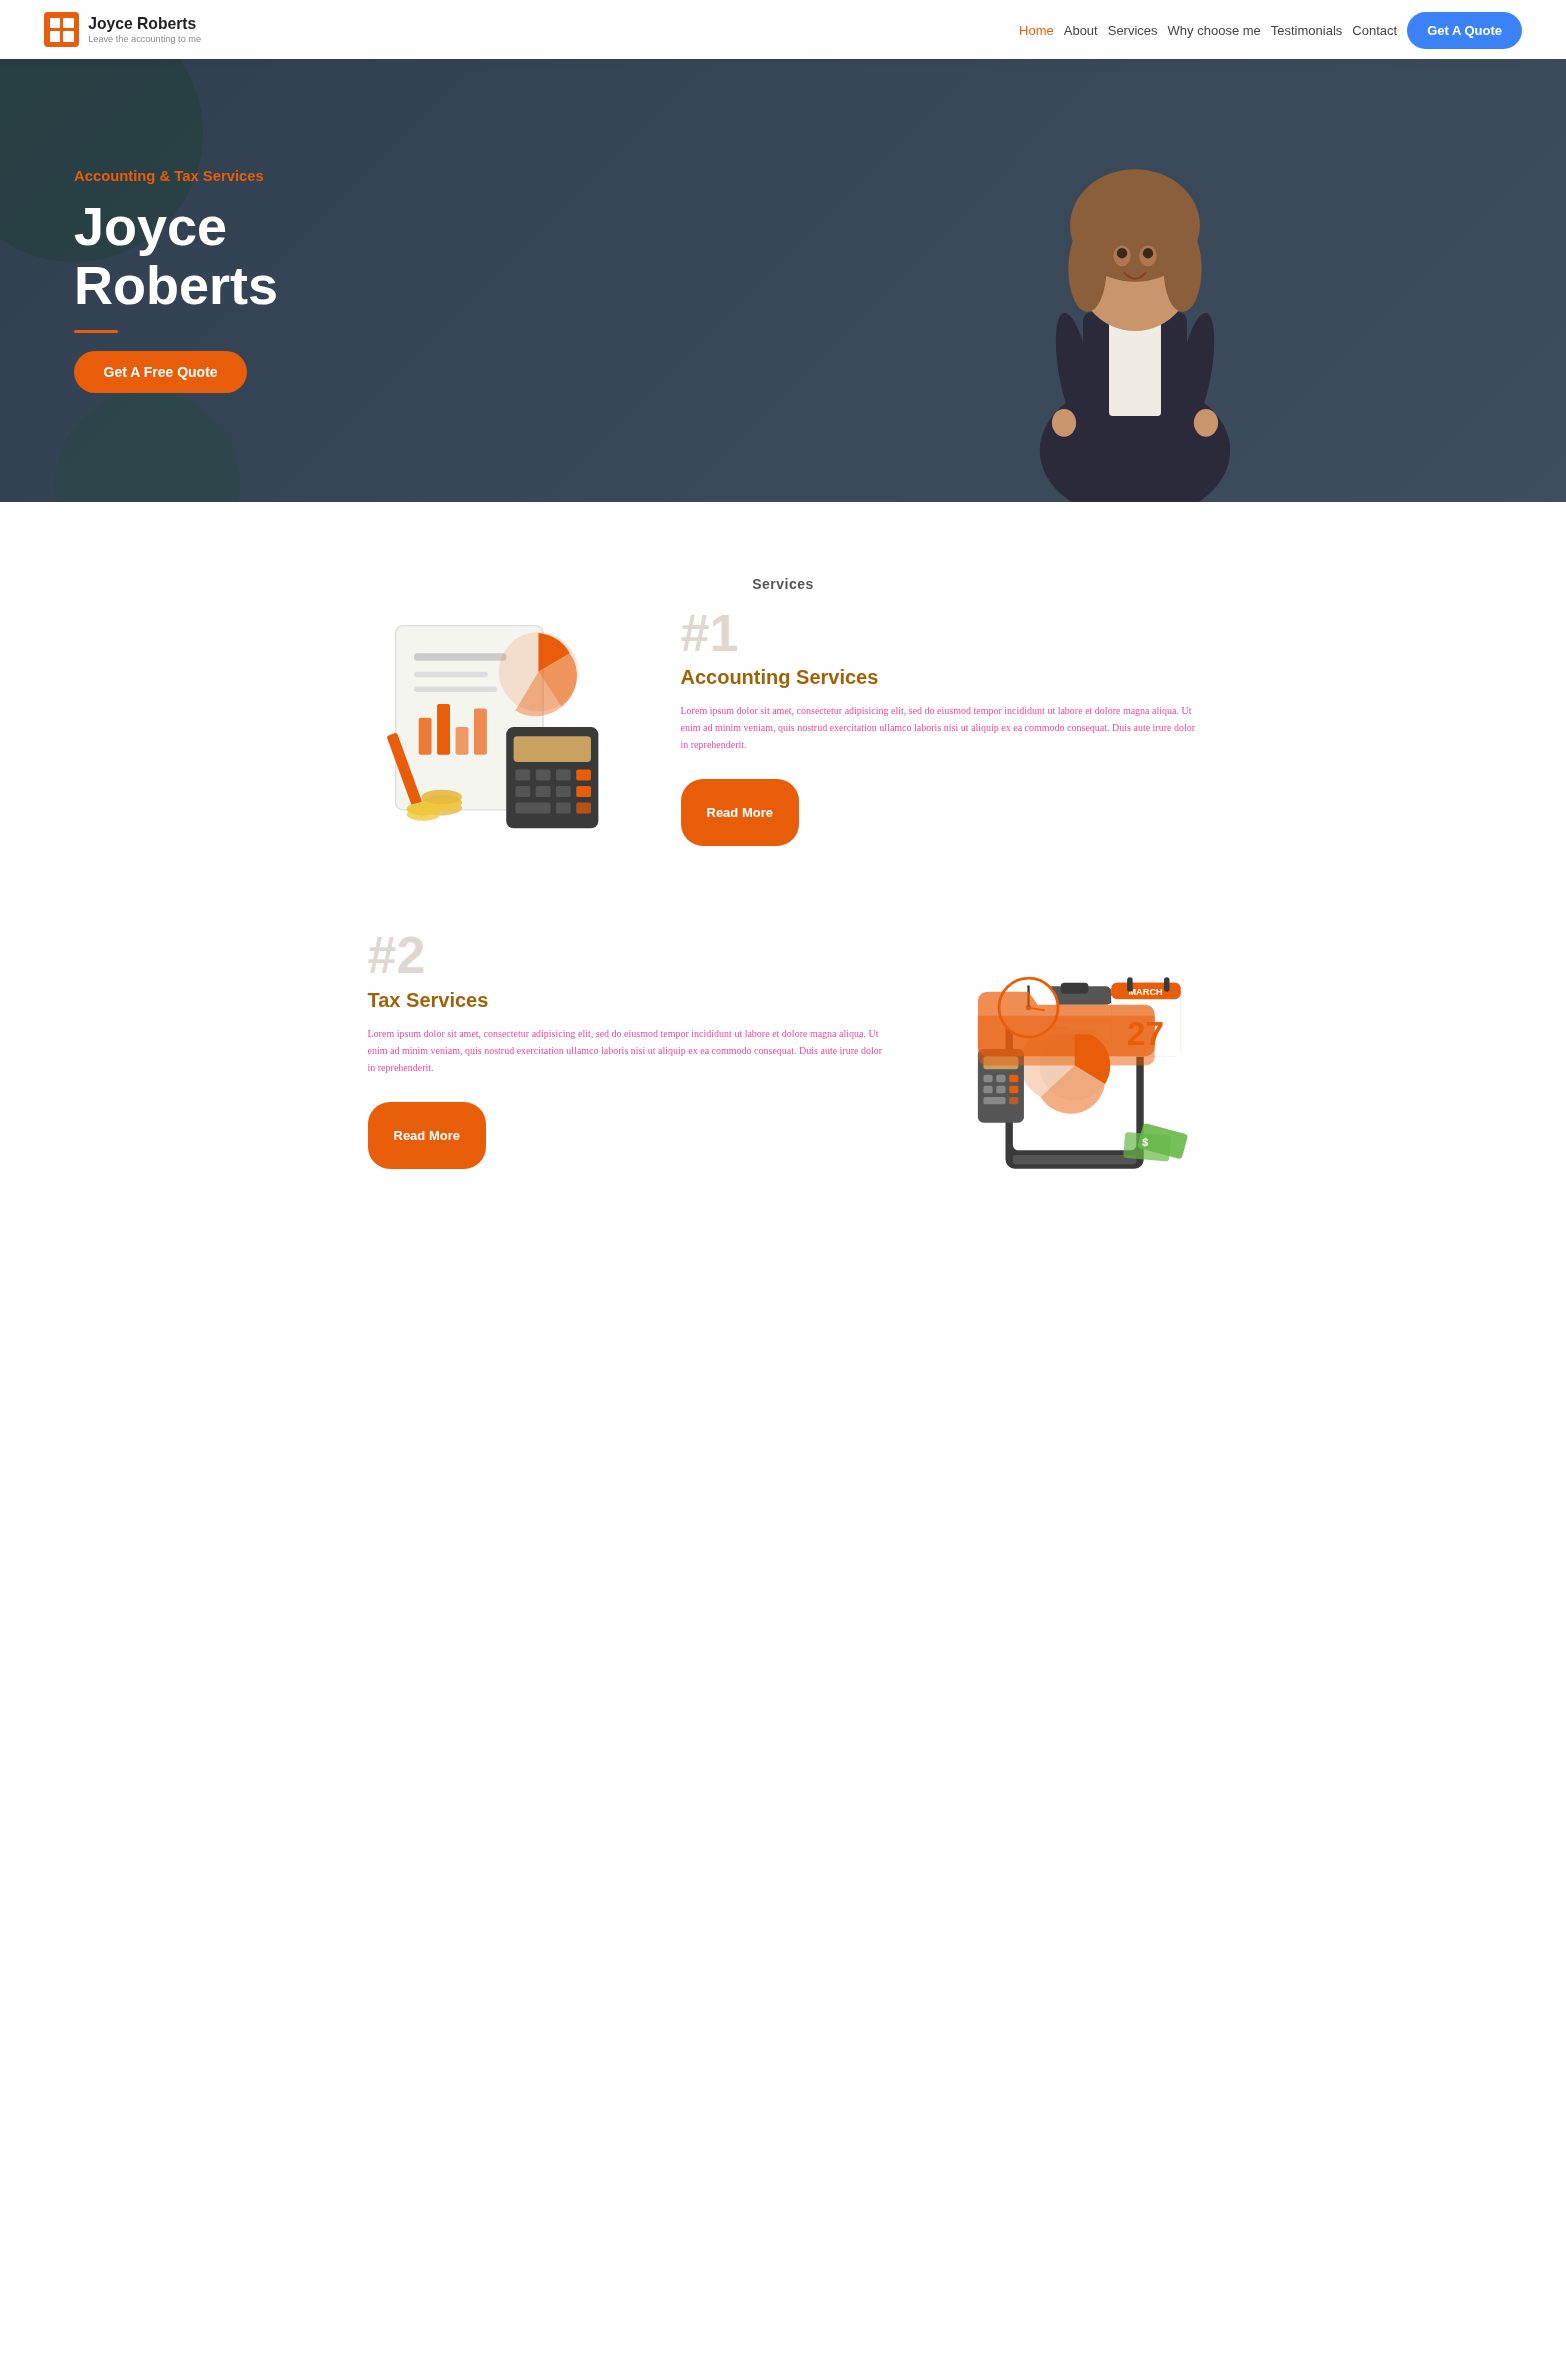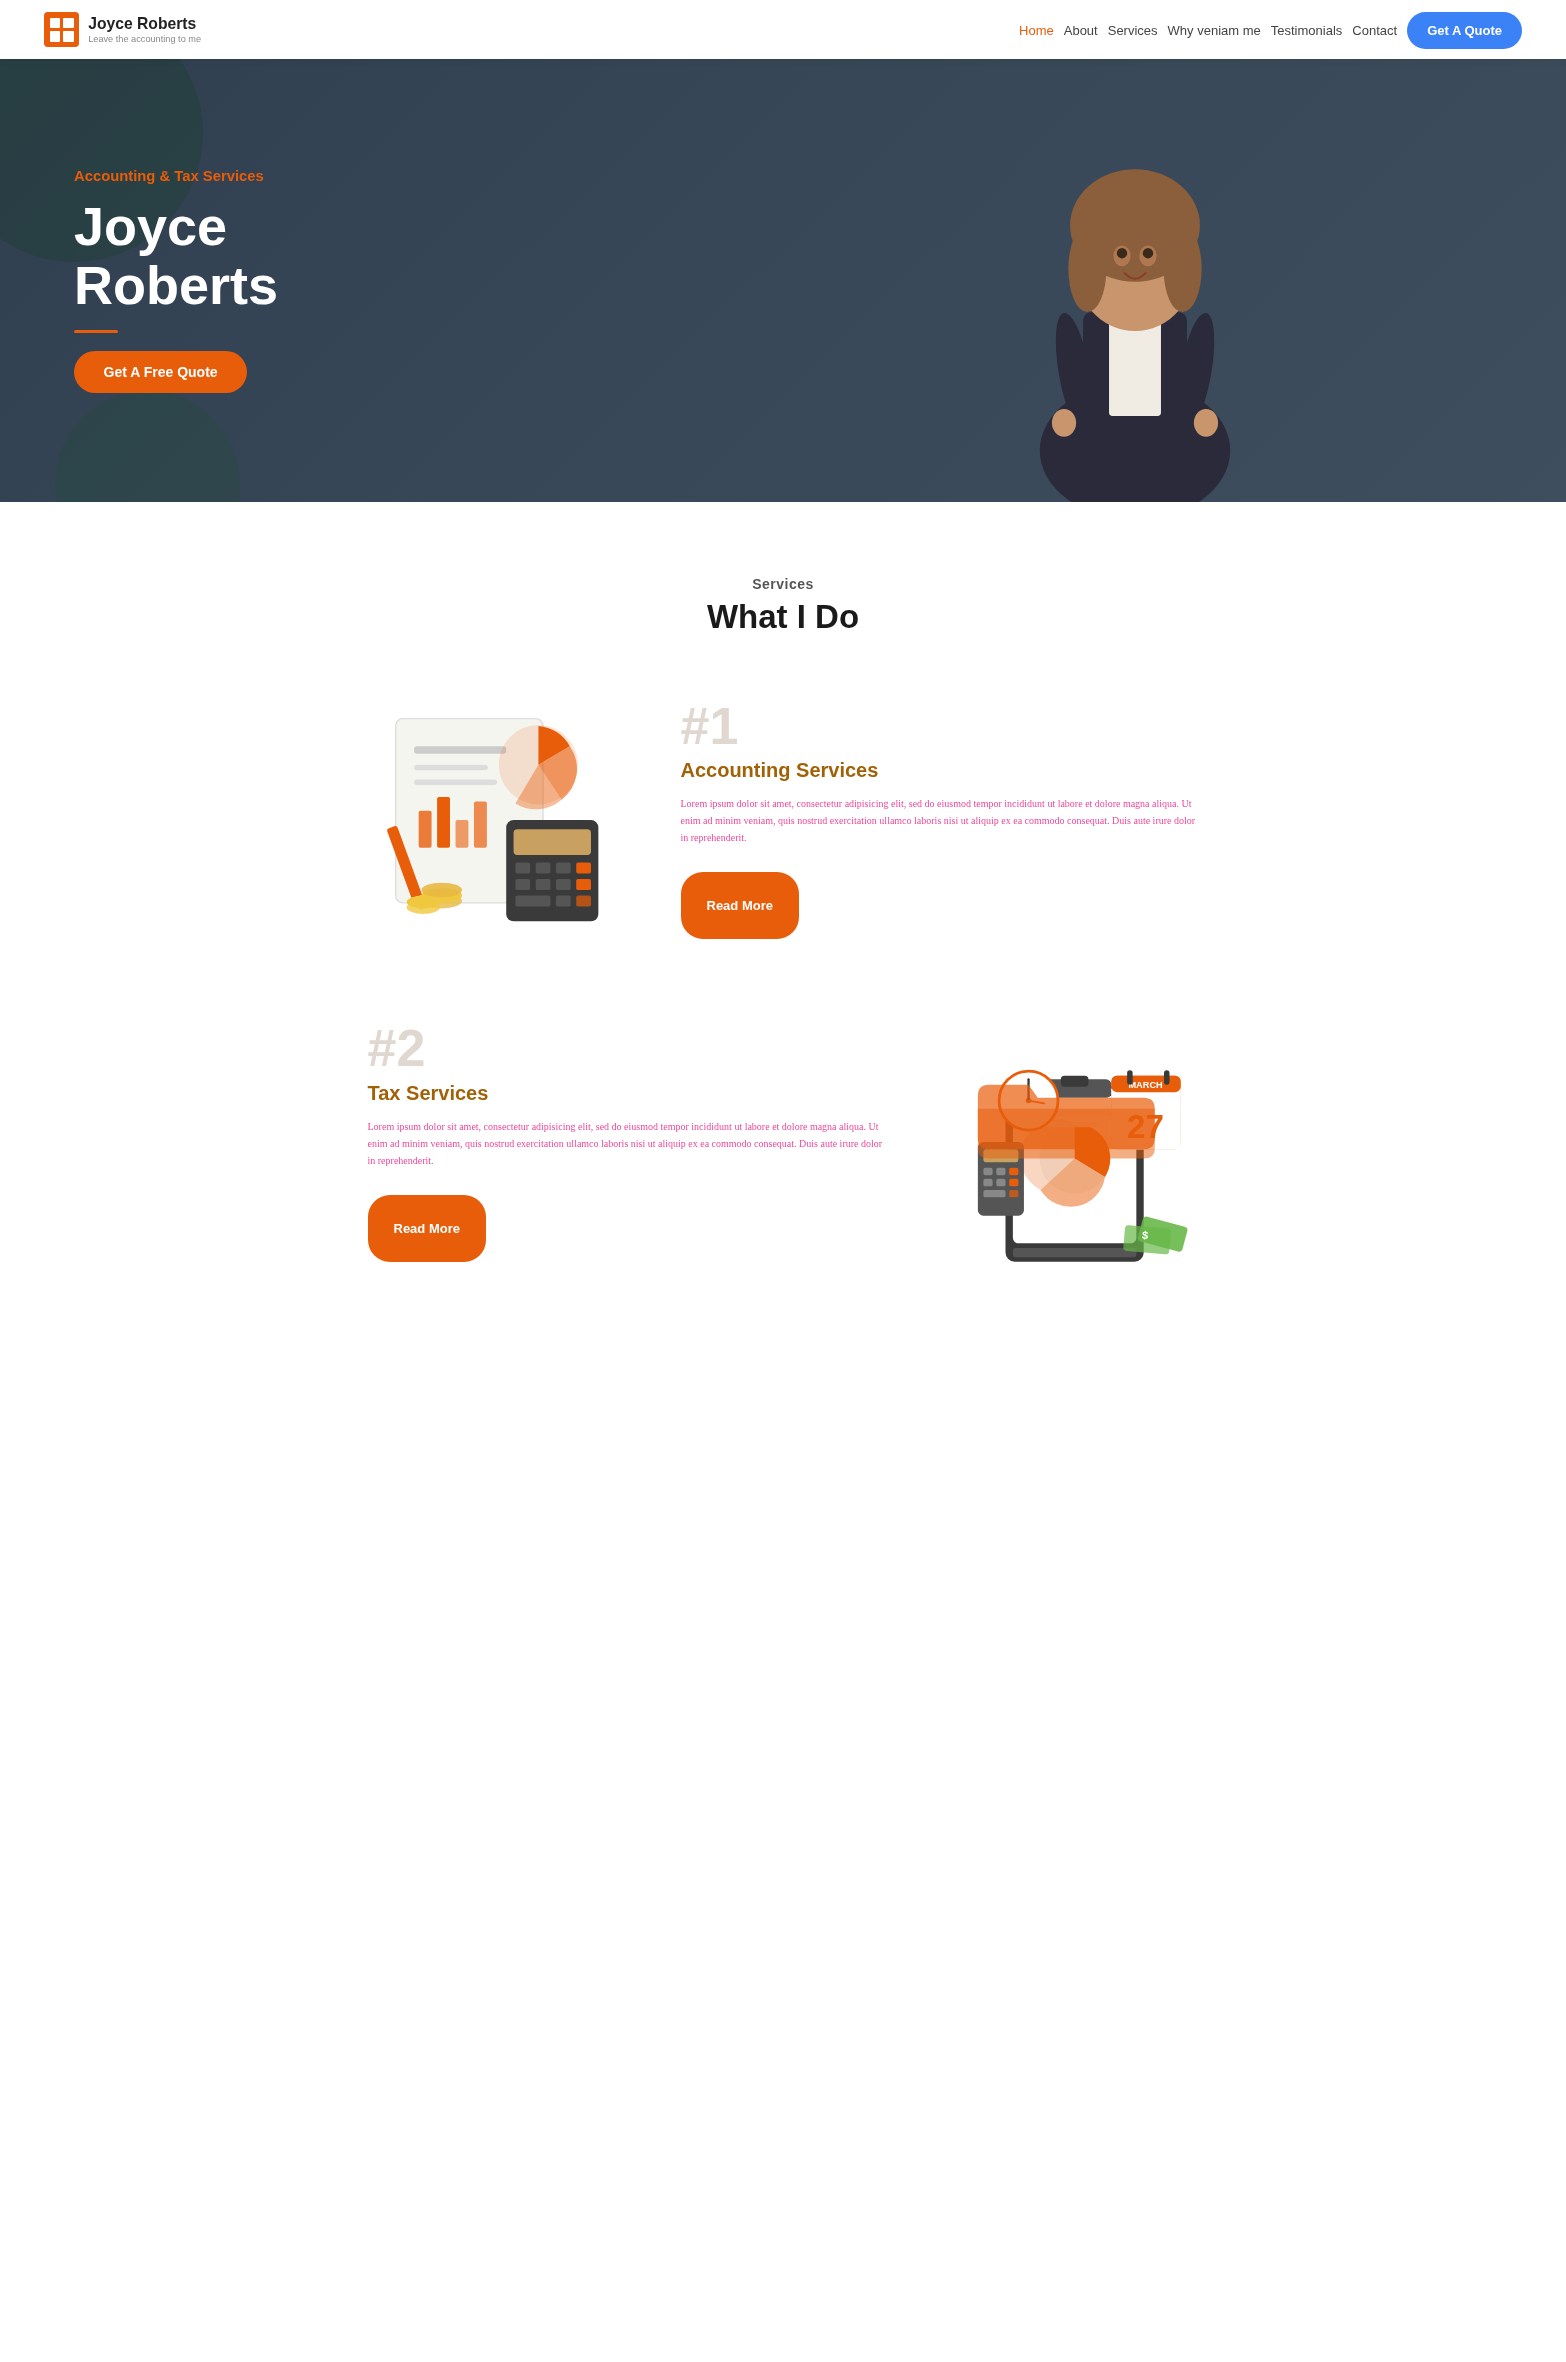--- a/index.html
+++ b/index.html
@@ -257,21 +257,21 @@
     </div>
     <div class="logo-text-block">
       <span class="logo-name">Joyce Roberts</span>
       <span class="logo-tagline">Leave the accounting to me</span>
     </div>
   </div>
   <ul class="nav-links">
     <li><a href="#" class="active">Home</a></li>
     <li><a href="#">About</a></li>
     <li><a href="#">Services</a></li>
-    <li><a href="#">Why veniam me</a></li>
+    <li><a href="#">Why choose me</a></li>
     <li><a href="#">Testimonials</a></li>
     <li><a href="#">Contact</a></li>
     <li><a href="#" class="nav-cta">Get A Quote</a></li>
   </ul>
 </nav>
 
 <section class="hero">
   <div class="hero-overlay"></div>
   <div class="hero-circle1"></div>
   <div class="hero-circle2"></div>
@@ -312,21 +312,20 @@
       <ellipse cx="230" cy="330" rx="18" ry="70" fill="#2a2a3a" transform="rotate(10 230 330)"></ellipse>
 
       <ellipse cx="78" cy="388" rx="14" ry="16" fill="#c8956c"></ellipse>
       <ellipse cx="242" cy="388" rx="14" ry="16" fill="#c8956c"></ellipse>
     </svg>
   </div>
 </section>
 
 <section class="services-section">
   <p class="section-label">Services</p>
-  <h2 class="section-title">What I Do</h2>
 
   <div class="service-item">
     <div class="service-illustration">
 
       <svg class="illustration-svg" viewBox="0 0 280 260" xmlns="http://www.w3.org/2000/svg">
 
         <rect x="30" y="30" width="160" height="200" rx="8" fill="#f5f5f0" stroke="#ddd" stroke-width="1.5"></rect>
 
         <rect x="50" y="60" width="100" height="8" rx="3" fill="#ccc"></rect>
         <rect x="50" y="80" width="80" height="6" rx="3" fill="#ddd"></rect>

